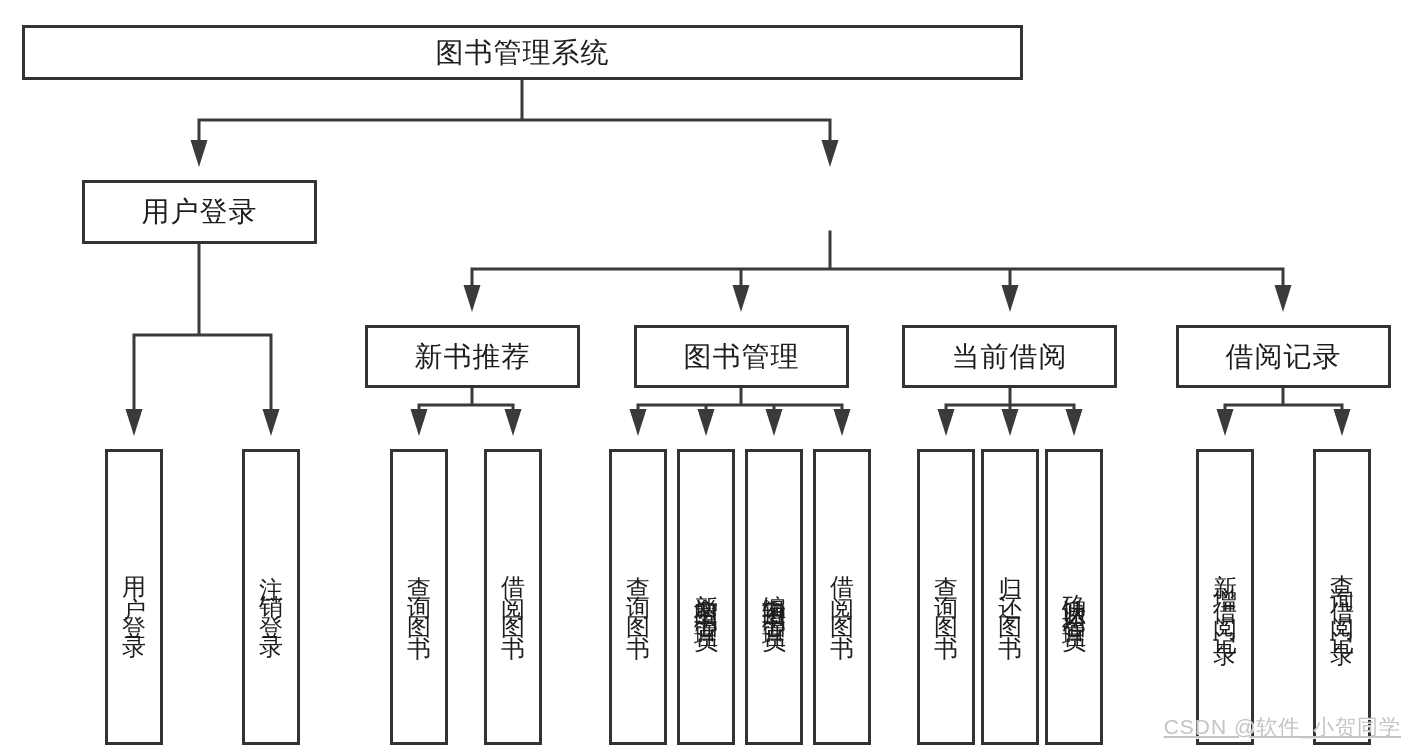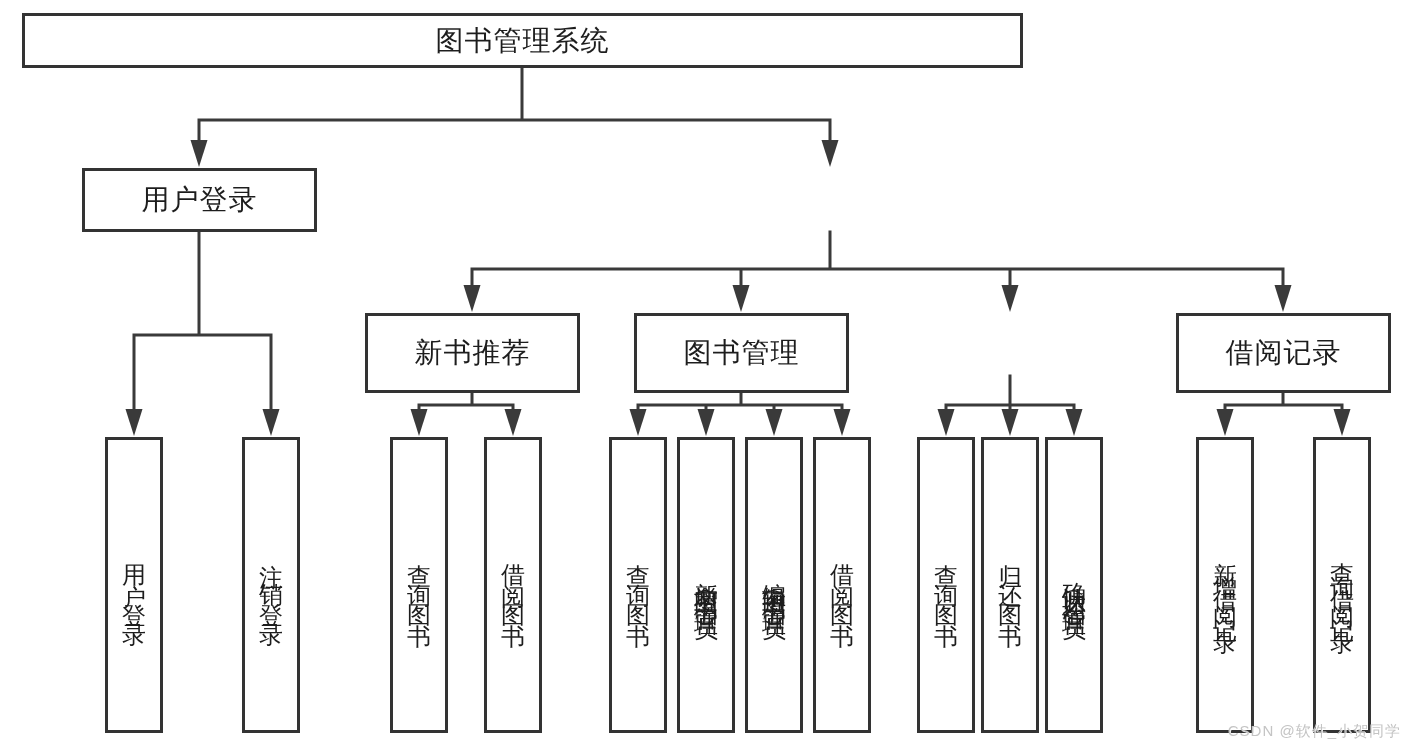--- a/index.html
+++ b/index.html
@@ -16,39 +16,40 @@
     color:var(--text);
   }
   .canvas{position:absolute;left:0;top:0;width:1405px;height:747px;}
   svg.wires{position:absolute;left:0;top:0;width:1405px;height:747px;}
   svg.wires path{stroke:var(--line);stroke-width:3;fill:none;stroke-linecap:square;}
   svg.wires polygon{fill:var(--line);stroke:none;}
   .node{
     position:absolute;box-sizing:border-box;background:var(--bg);
     border:3px solid var(--border);
     display:flex;align-items:center;justify-content:center;
-    line-height:1;
+    line-height:1;margin-top:12px;
   }
   .node .h{font-size:28px;letter-spacing:1px;white-space:nowrap;}
   .root{left:22px;top:13px;width:1001px;height:55px;}
   .lvl2{top:168px;width:235px;height:64px;}
-  .lvl3{top:313px;width:215px;height:80px;}
+  .lvl3{top:313px;width:215px;height:63px;}
   .leaf{top:437px;width:58px;height:296px;}
   .leaf .v{
     writing-mode:vertical-rl;
     font-size:24px;line-height:1;white-space:nowrap;
   }
   .ls4{letter-spacing:20px;}
   .ls6{letter-spacing:14px;}
   .ls9{letter-spacing:5px;}
   .watermark{
     position:absolute;right:4px;bottom:6px;z-index:5;
-    font-size:15px;letter-spacing:1px;color:var(--wm);
+    font-size:21px;letter-spacing:1px;color:var(--wm);
     text-shadow:1px 1px 0 rgba(255,255,255,.9);
     white-space:nowrap;
+    text-decoration:underline;
   }
 </style>
 </head>
 <body>
 
 <div class="canvas">
 
   <svg class="wires" viewBox="0 0 1405 747">
     <path d="M522 68 V120 M199 120 H830 M199 120 V148 M830 120 V148"></path>
     <path d="M199 232 V335 M134 335 H271 M134 335 V418 M271 335 V418"></path>
@@ -86,20 +87,23 @@
 
   <div class="node lvl2" style="left:82px;">
     <span class="h">用户登录</span>
   </div>
 
   <div class="node lvl3" style="left:365px;">
     <span class="h">新书推荐</span>
   </div>
   <div class="node lvl3" style="left:634px;">
     <span class="h">图书管理</span>
+  </div>
+  <div class="node lvl3" style="left:902px;">
+    <span class="h">当前借阅</span>
   </div>
   <div class="node lvl3" style="left:1176px;">
     <span class="h">借阅记录</span>
   </div>
 
   <div class="node leaf" style="left:105px;">
     <span class="v ls4">用户登录</span>
   </div>
   <div class="node leaf" style="left:242px;">
     <span class="v ls4">注销登录</span>

